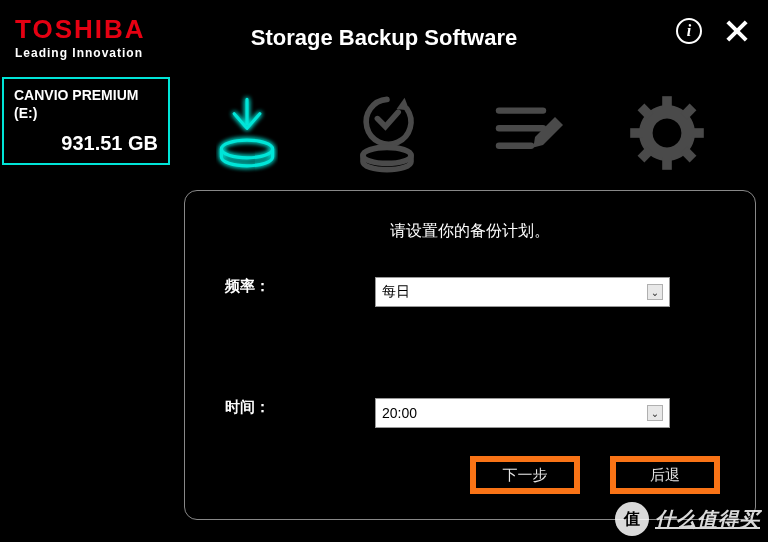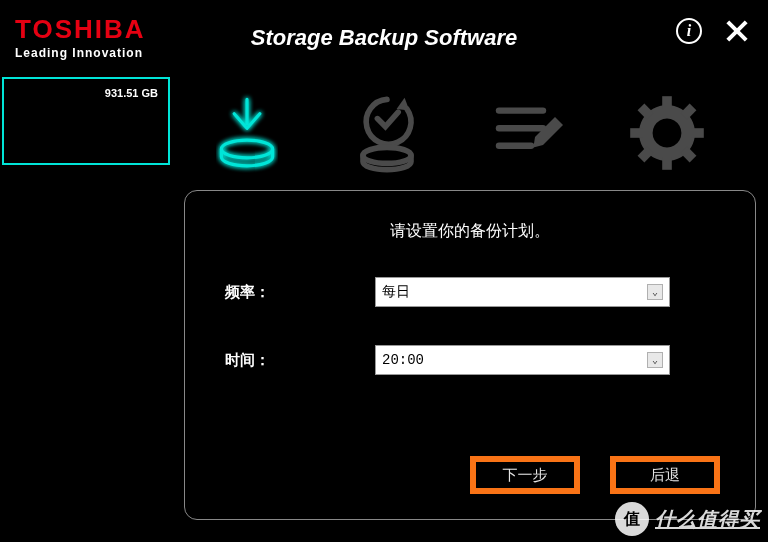--- a/index.html
+++ b/index.html
@@ -38,21 +38,20 @@
   color: #fff;
   margin-top: 4px;
 }
 .app-title {
   position: absolute;
   left: 50%;
   transform: translateX(-50%);
   font-size: 22px;
   font-weight: bold;
   color: #fff;
-  font-style: italic;
 }
 .hdr-icons {
   position: absolute;
   right: 18px;
   top: 18px;
   display: flex;
   gap: 22px;
   align-items: center;
 }
 .info-icon {
@@ -101,21 +100,21 @@
   padding: 8px 10px;
   color: #fff;
   cursor: pointer;
   height: 88px;
   display: flex;
   flex-direction: column;
   justify-content: space-between;
 }
 .device-name { font-size: 14px; font-weight: bold; }
 .device-letter { font-size: 14px; font-weight: bold; margin-top: 2px; }
-.device-size { font-size: 11px; font-weight: bold; text-align: right; }
+.device-size { font-size: 20px; font-weight: bold; text-align: right; }
 
 .content {
   flex: 1;
   position: relative;
 }
 .tabs {
   display: flex;
   gap: 50px;
   padding: 0 30px;
   height: 115px;
@@ -139,23 +138,21 @@
   padding: 30px 40px;
   position: relative;
 }
 .panel-title {
   text-align: center;
   font-size: 16px;
   margin-bottom: 35px;
 }
 .form-row {
   display: flex;
-  align-items: center;
-  margin-bottom: 38px;
-  font-family: Liberation Mono, monospace;
+  margin-bottom: 91px;
 }
 .form-label {
   width: 150px;
   font-size: 15px;
   font-weight: bold;
 }
 .form-select {
   flex: 1;
   max-width: 295px;
   background: #fff;
@@ -241,20 +238,24 @@
   <div class="app-title">Storage Backup Software</div>
   <div class="hdr-icons">
     <div class="info-icon">i</div>
     <div class="close-icon"></div>
   </div>
 </div>
 
 <div class="main">
   <div class="sidebar">
     <div class="device-card">
+      <div>
+        <div class="device-name">CANVIO PREMIUM</div>
+        <div class="device-letter">(E:)</div>
+      </div>
       <div class="device-size">931.51 GB</div>
     </div>
   </div>
 
   <div class="content">
     <div class="tabs">
       <div class="tab-icon">
         <svg viewBox="0 0 100 100">
           <defs>
             <filter id="glow">

